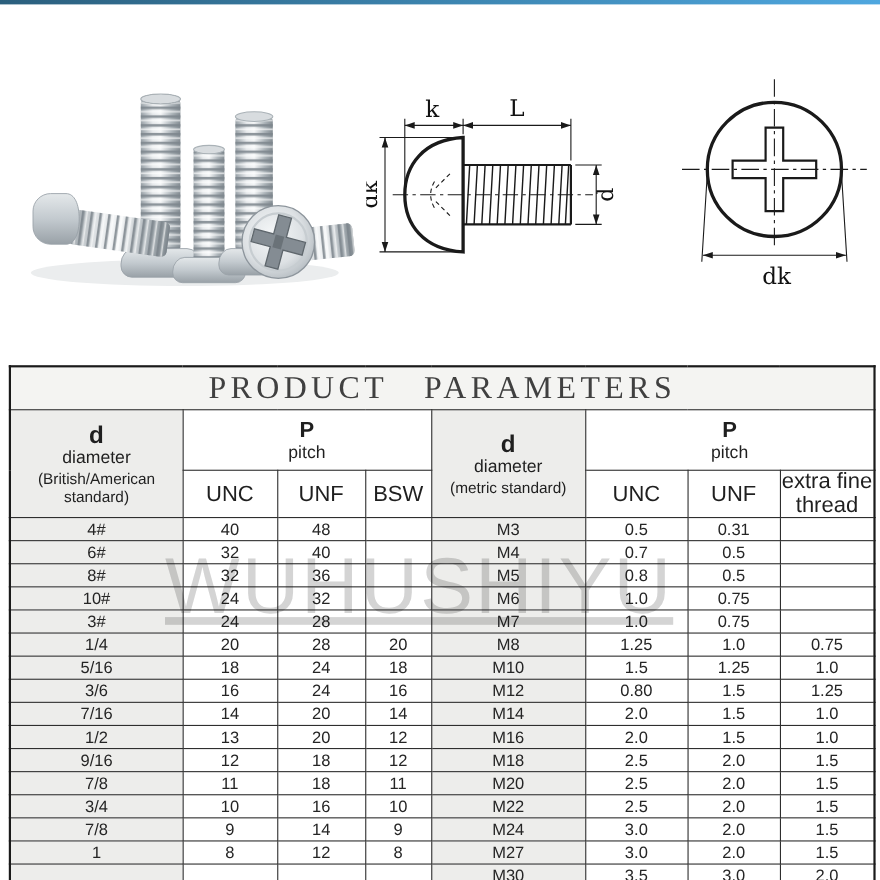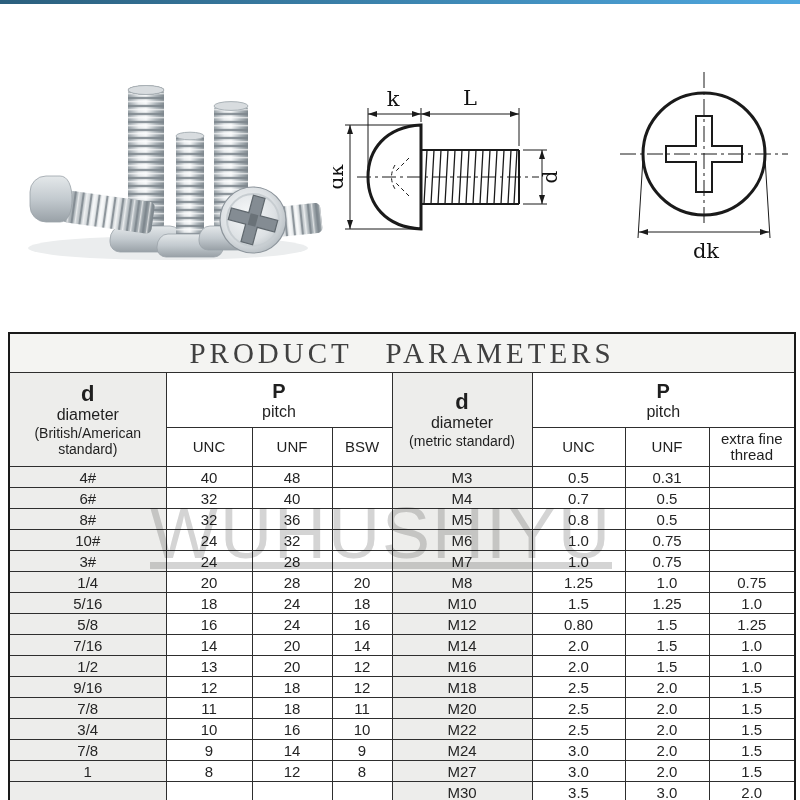--- a/index.html
+++ b/index.html
@@ -19,21 +19,21 @@
              padding:0;overflow:hidden;}
   .ptable{border:2px solid #1a1a1a;}
   td.titleCell{height:38px;background:#f4f4f2;font-family:"Liberation Serif",serif;
                font-size:29px;letter-spacing:4px;word-spacing:22px;color:#404040;}
   td.dhead{background:#ededeb;}
   .dBig{font-size:22px;font-weight:bold;line-height:1.1;}
   .pBig{font-size:20px;font-weight:bold;line-height:1.2;}
   .subTxt{font-size:16px;line-height:1.15;}
   .noteTxt{font-size:14px;line-height:1.15;}
   tr.hdr1 td{height:54px;}
-  tr.hdr2 td{height:38px;font-size:15px;line-height:1.05;margin-top:40px;}
+  tr.hdr2 td{height:38px;font-size:20px;line-height:1.05;margin-top:40px;}
   tbody td{height:20px;font-size:15px;color:#252525;}
   tbody td:nth-child(1),tbody td:nth-child(5){background:#ededeb;}
   svg text{font-family:"DejaVu Serif","Liberation Serif",serif;fill:#111;}
 </style>
 </head>
 <body>
 
 <div class="page">
 
   <div class="topbar"></div>
@@ -263,21 +263,21 @@
           <td>5/16</td>
           <td>18</td>
           <td>24</td>
           <td>18</td>
           <td>M10</td>
           <td>1.5</td>
           <td>1.25</td>
           <td>1.0</td>
         </tr>
         <tr>
-          <td>5/8</td>
+          <td>3/6</td>
           <td>16</td>
           <td>24</td>
           <td>16</td>
           <td>M12</td>
           <td>0.80</td>
           <td>1.5</td>
           <td>1.25</td>
         </tr>
         <tr>
           <td>7/16</td>

